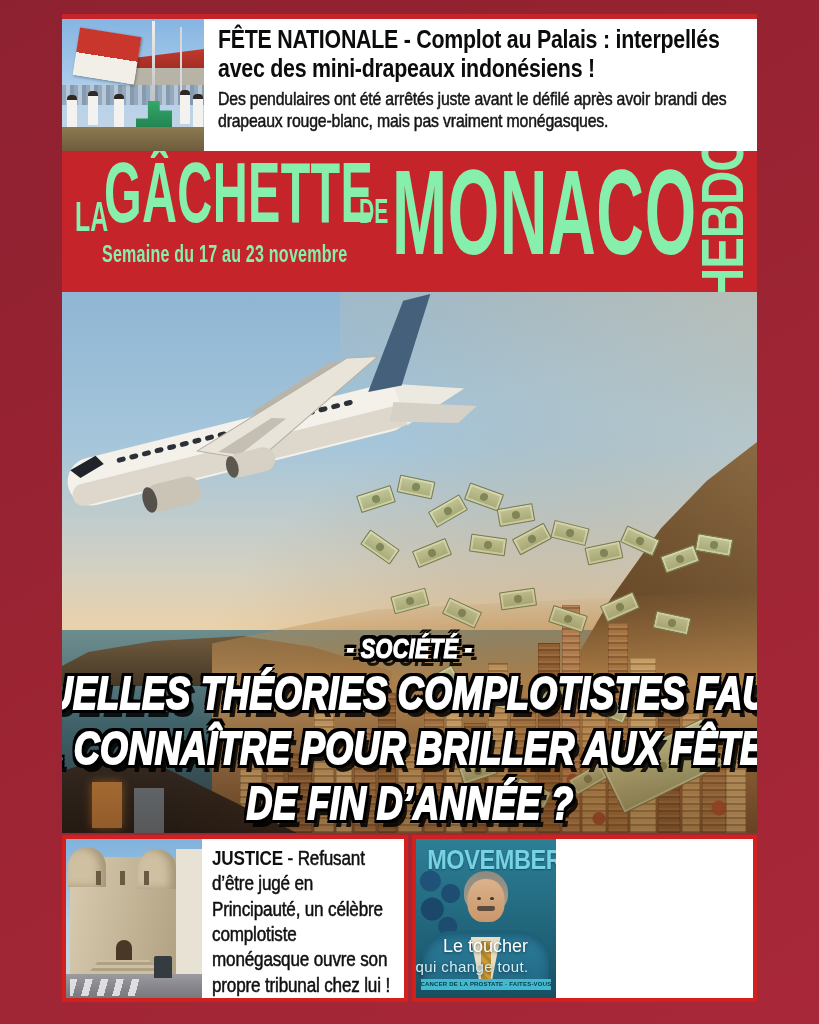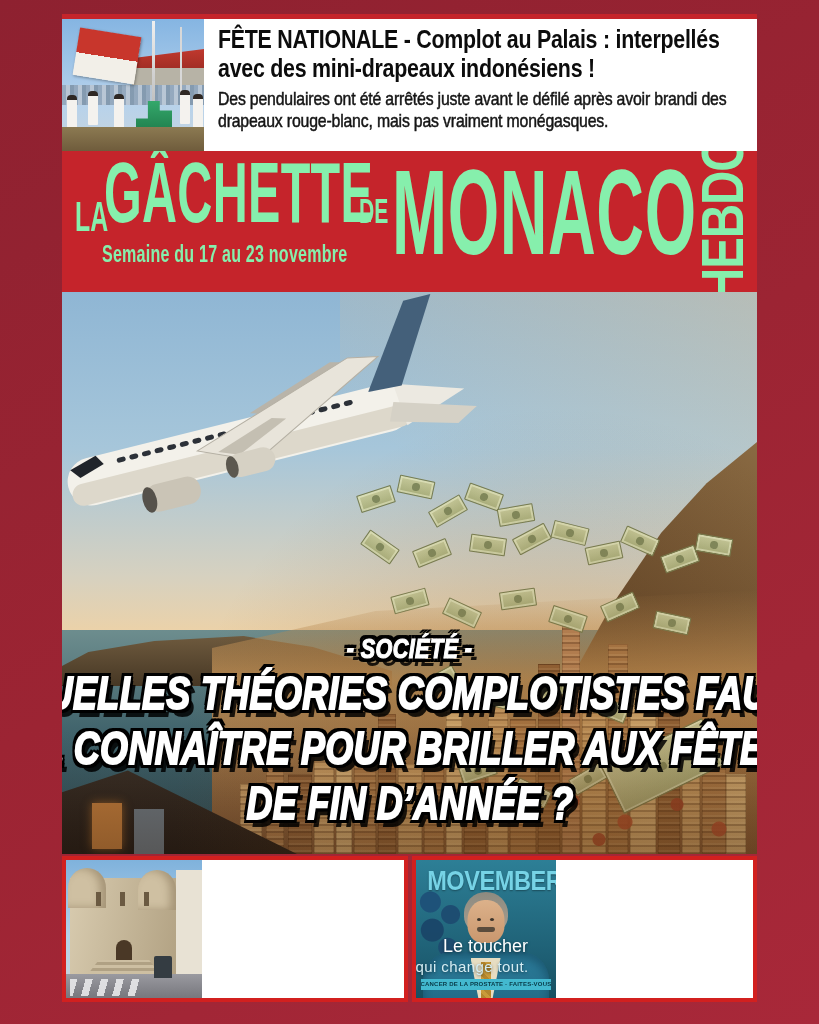--- a/index.html
+++ b/index.html
@@ -241,20 +241,27 @@
           <div class="ct-main"></div>
           <div class="ct-tower" style="left:2px;top:8px"></div>
           <div class="ct-tower" style="left:72px;top:10px"></div>
           <div class="ct-win"></div>
           <div class="ct-arch"></div>
           <div class="ct-stairs"></div>
           <div class="ct-road"></div>
           <div class="ct-cross"></div>
           <div class="ct-bin"></div>
         </div>
+        <div class="story">
+          <div class="cw2">
+              <p>
+            <span class="label">JUSTICE</span><span class="rest"> - Refusant d’être jugé en Principauté, un célèbre complotiste monégasque ouvre son propre tribunal chez lui !</span>
+          </p>
+            </div>
+        </div>
       </div>
       <div class="box">
         <div class="movember">
           <div class="mv-flower"></div>
           <div class="mv-man">
             <div class="mv-hair"></div>
             <div class="mv-face"></div>
             <div class="mv-eyes"></div>
             <div class="mv-stache"></div>
             <div class="mv-suit"></div>

